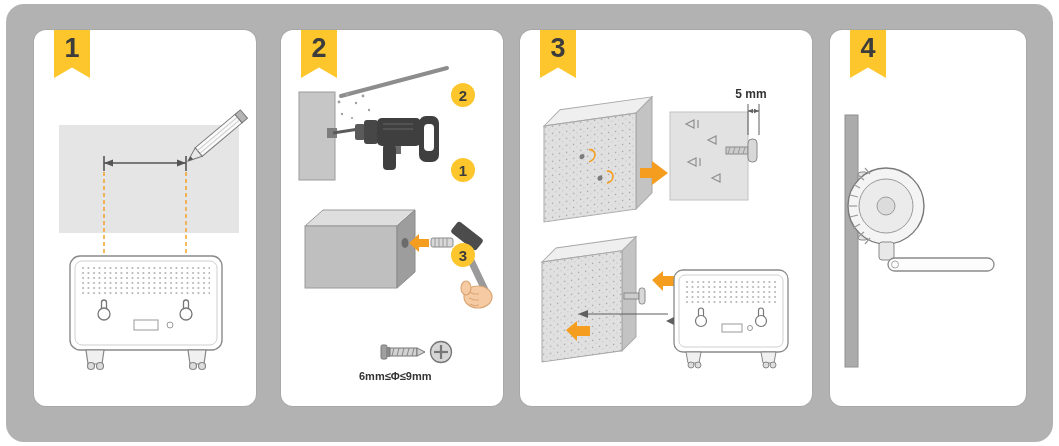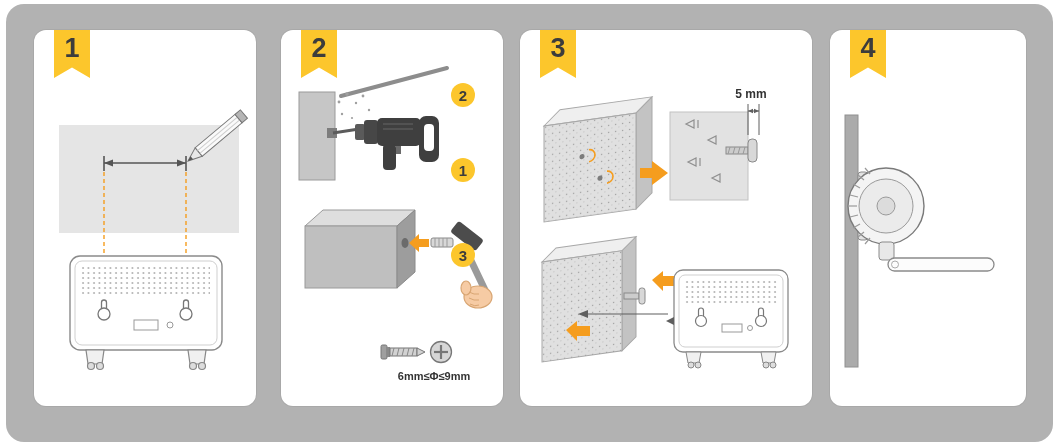--- a/index.html
+++ b/index.html
@@ -38,21 +38,21 @@
     background:#fcc62c; color:#3c3c3c;
     font-size:15px; font-weight:bold;
     display:flex; align-items:center; justify-content:center; z-index:3;
   }
   .b-2 { left:170px; top:53px; }
   .b-1 { left:170px; top:128px; }
   .b-3 { left:170px; top:213px; }
   .note {
     position:absolute; left:78px; top:340px; width:150px;
     font-size:11px; font-weight:bold; color:#333333;
-    text-align:center; z-index:3;
+    z-index:3;
   }
   svg text { font-family:"Liberation Sans", sans-serif; font-weight:bold; }
 </style>
 </head>
 <body>
 
 <div class="stage">
   <div class="bg"></div>
 
   <section class="panel p1">

